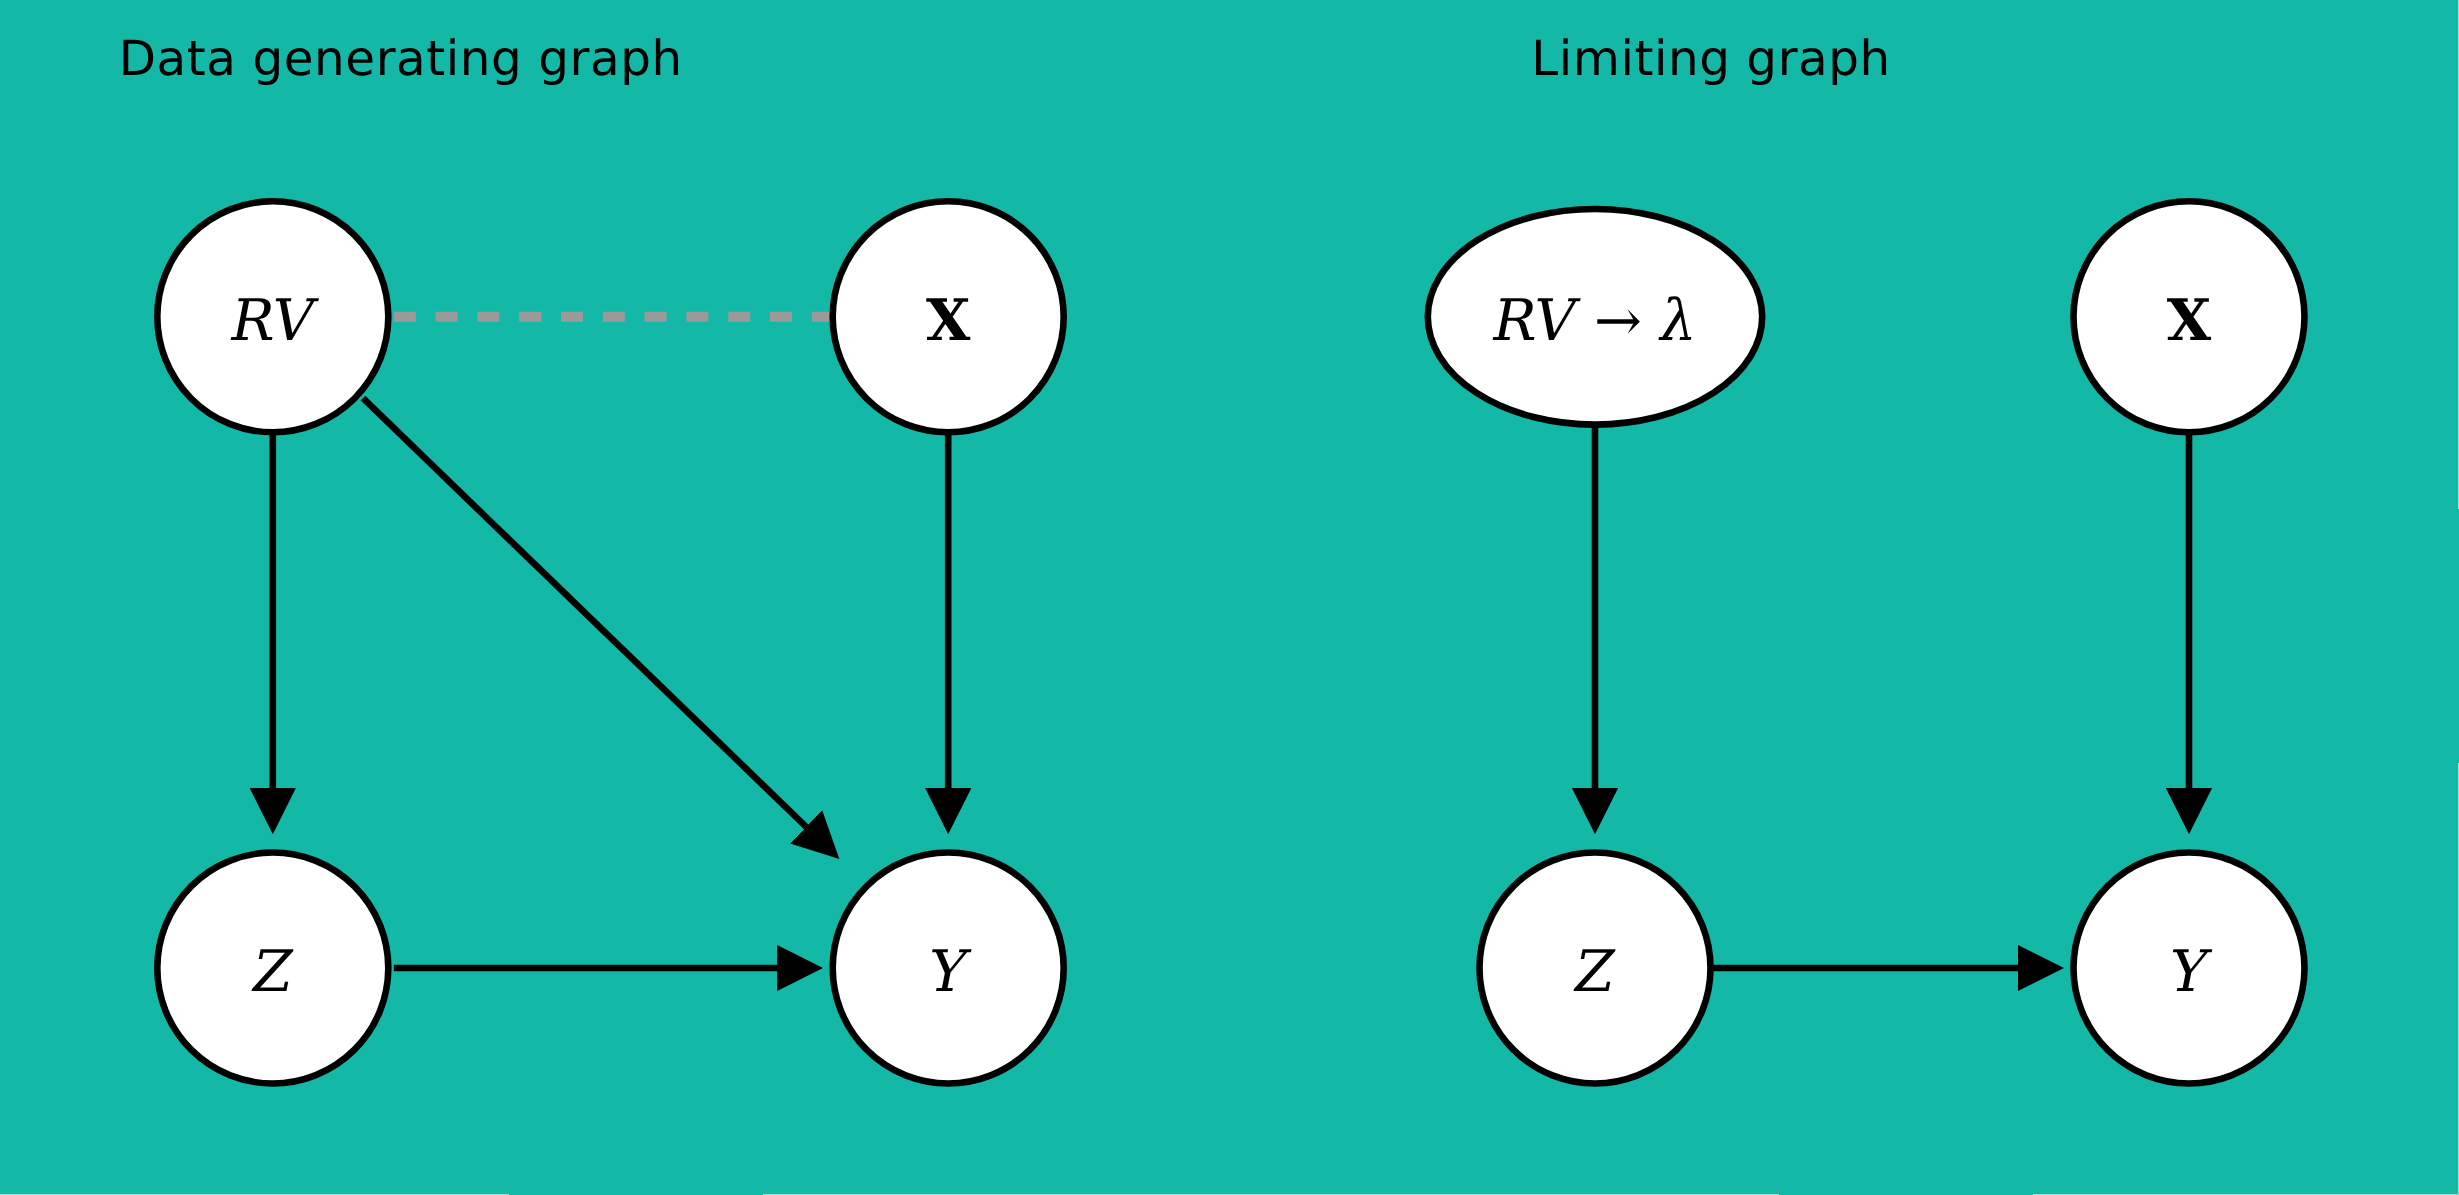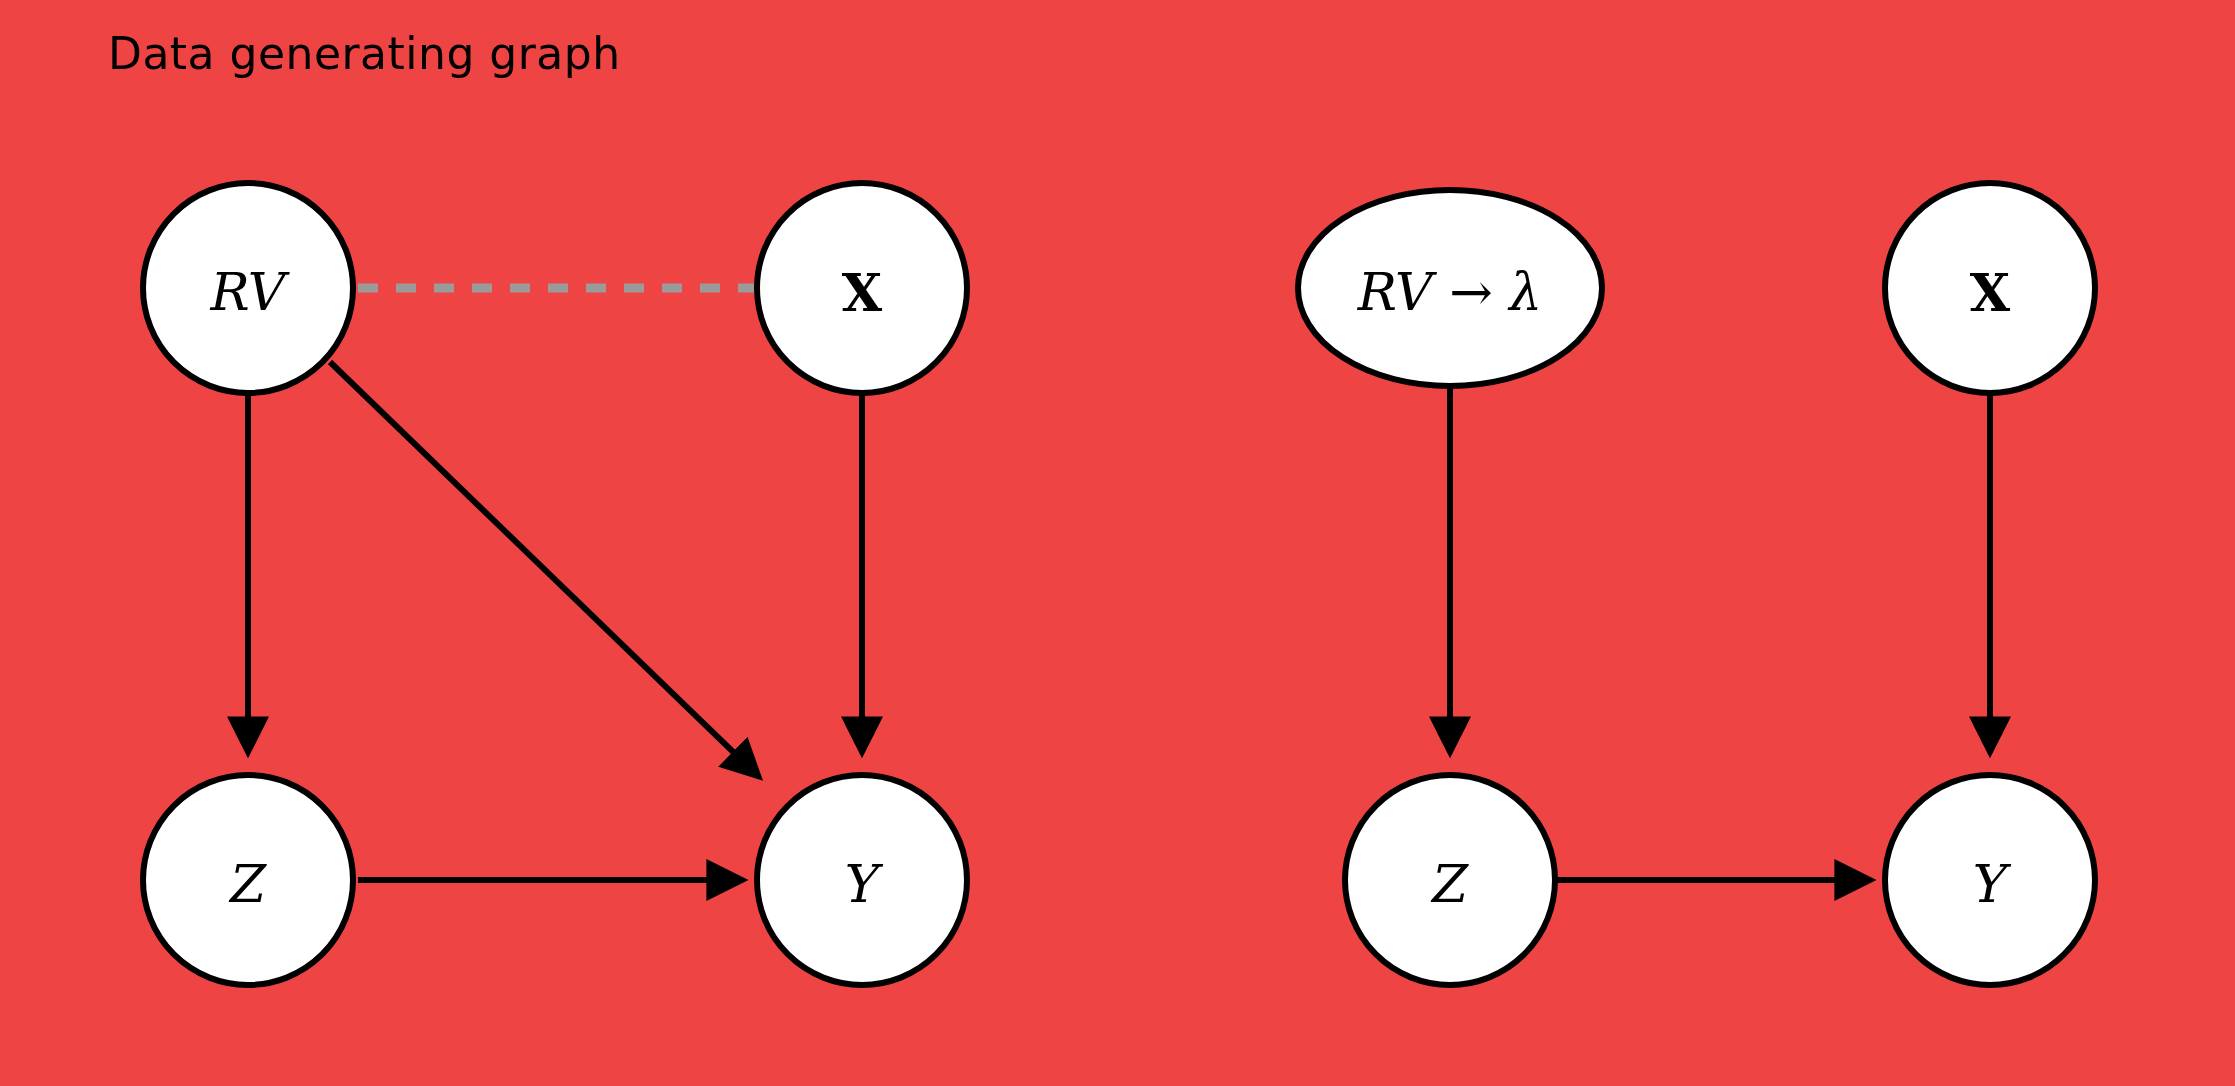--- a/index.html
+++ b/index.html
@@ -4,21 +4,21 @@
 <style>
   html, body {
     margin: 0;
     padding: 0;
     background: #ffffff;
   }
   #canvas {
     position: relative;
     width: 2235px;
     height: 1086px;
-    background: #ef4444;
+    background: #14b8a6;
     overflow: hidden;
     font-family: "Liberation Sans", sans-serif;
   }
   .panel-title {
     position: absolute;
     font-family: "DejaVu Sans", sans-serif;
     font-size: 44px;
     font-weight: 400;
     color: #000000;
     white-space: nowrap;
@@ -64,20 +64,21 @@
     fill: none;
   }
 </style>
 </head>
 <body>
 
 <div id="canvas">
 
   <div class="panel-title" id="title-left">Data generating graph</div>
 
+  <div class="panel-title" id="title-right">Limiting graph</div>
 
   <svg class="graph-layer" viewBox="0 0 2235 1086" xmlns="http://www.w3.org/2000/svg">
     <defs>
       <marker id="arrowhead" markerWidth="7" markerHeight="7" refX="5.6" refY="3.5" orient="auto" markerUnits="strokeWidth">
         <path d="M 0 0 L 7 3.5 L 0 7 z" fill="#000000"></path>
       </marker>
     </defs>
 
     <line class="edge-dashed" x1="358" y1="288" x2="758" y2="288"></line>
 

